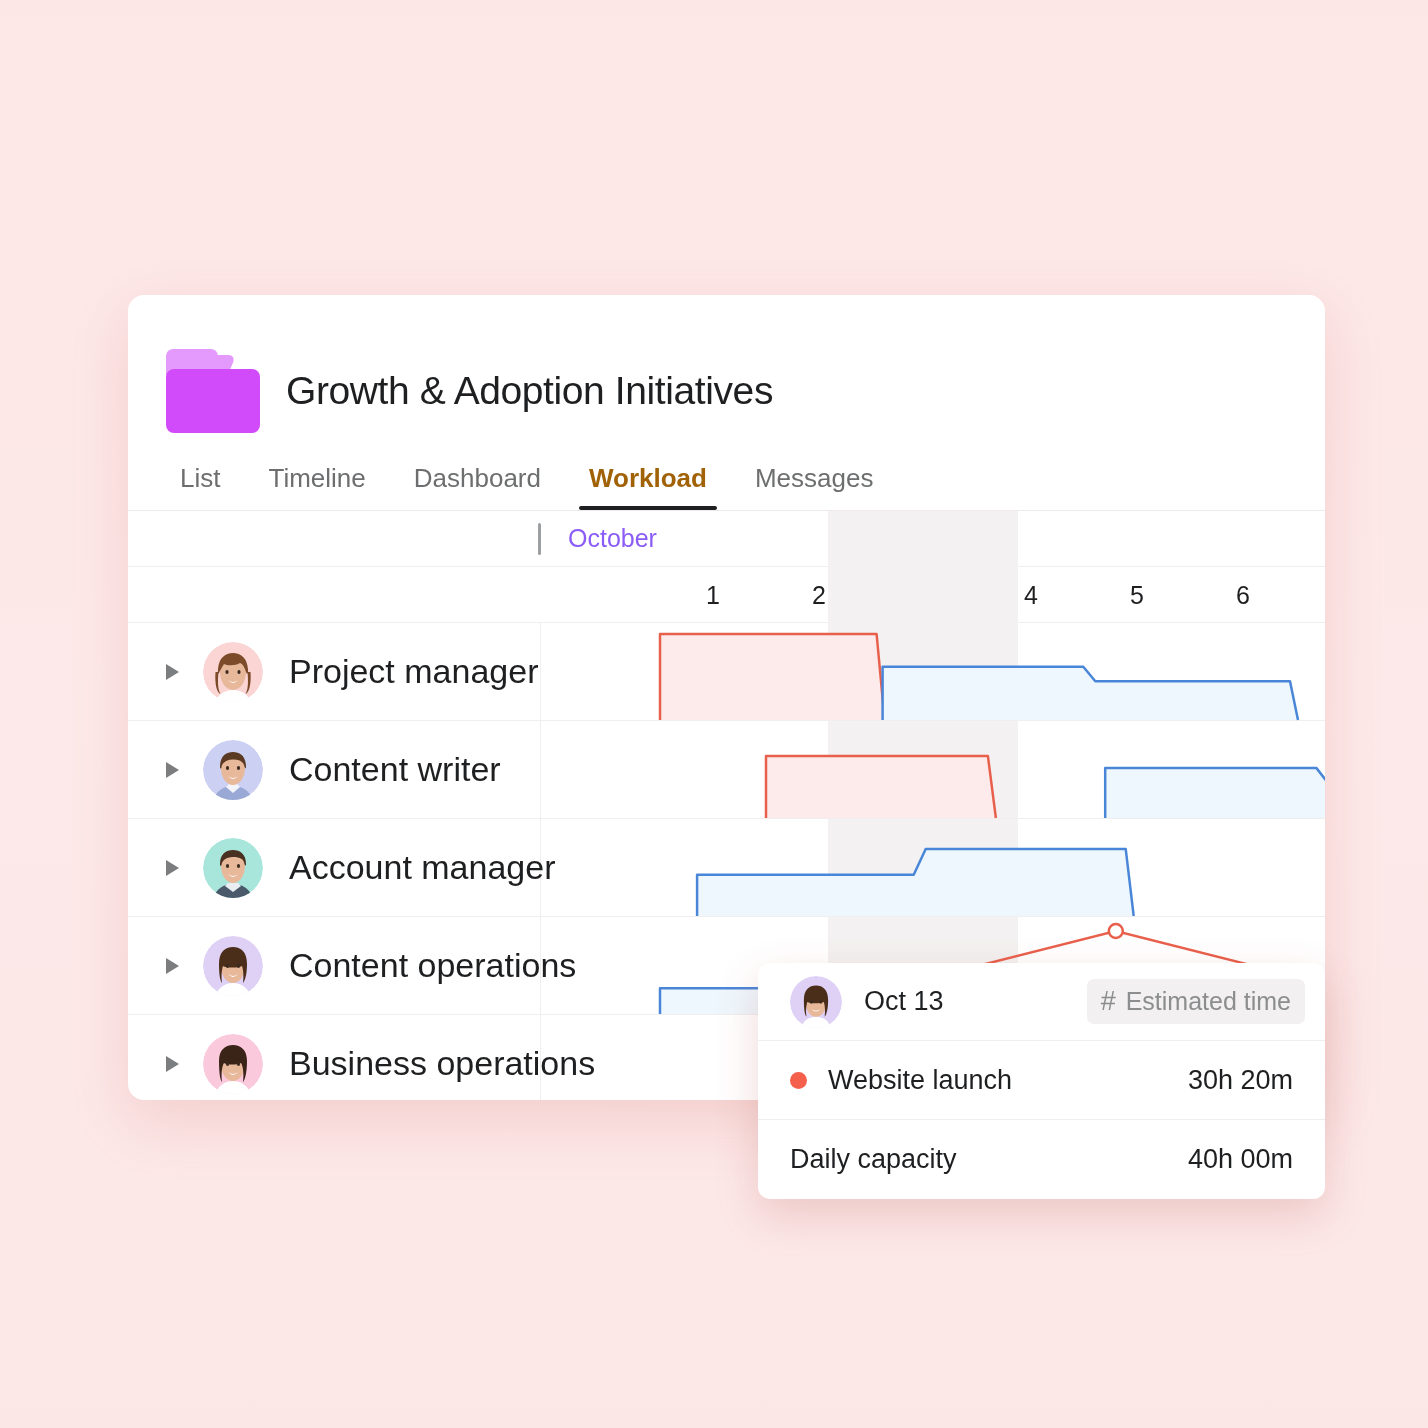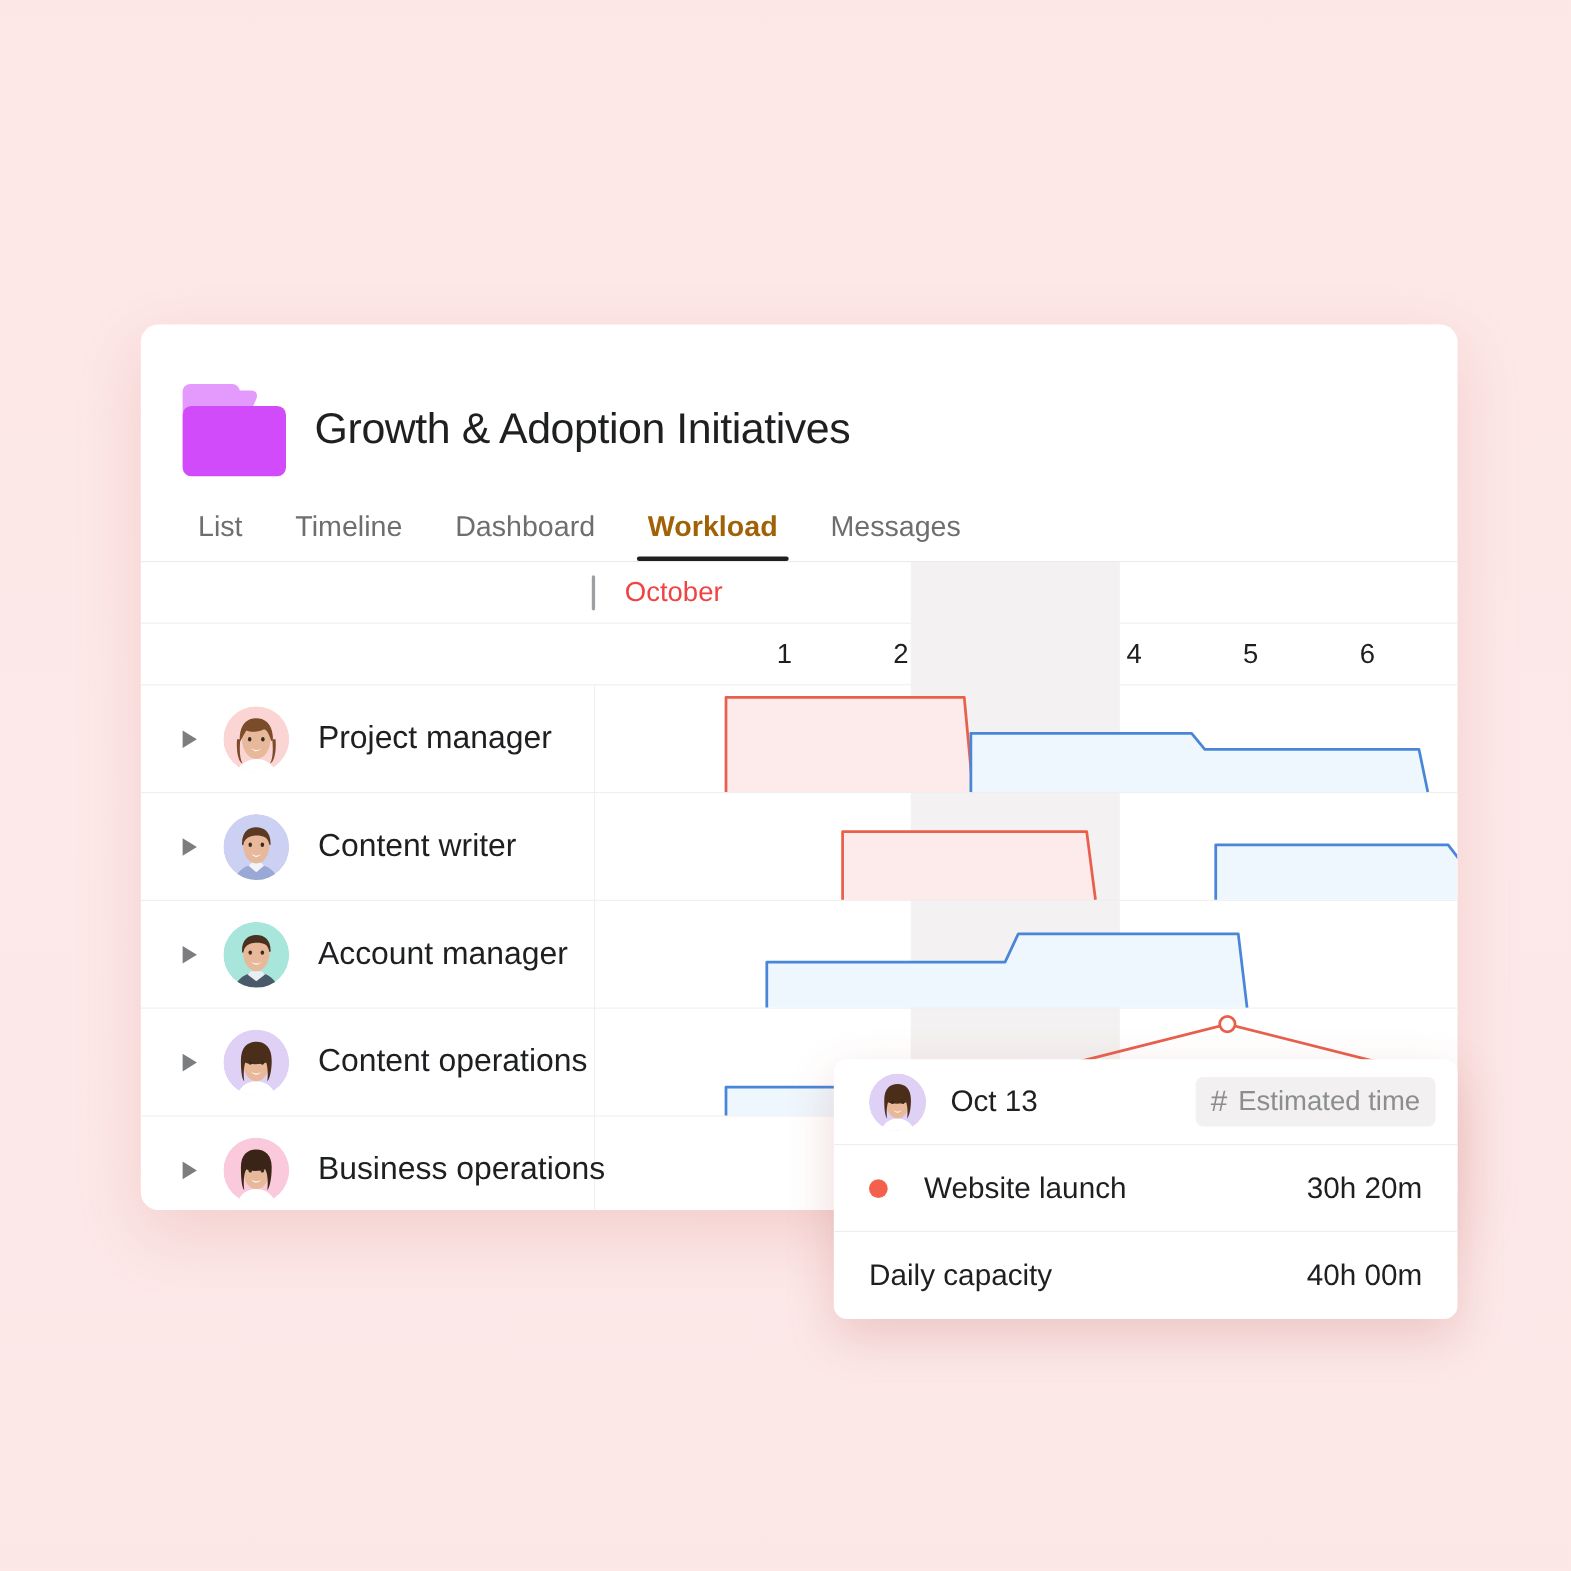--- a/index.html
+++ b/index.html
@@ -128,21 +128,21 @@
     top: 12px;
     width: 3px;
     height: 32px;
     background: #9ca0a3;
     border-radius: 2px;
   }
   .month-label {
     position: absolute;
     left: 440px;
     font-size: 25px;
-    color: #ef4444;
+    color: #8b5cf6;
   }
 
   
   .day-row {
     height: 56px;
     position: relative;
     border-bottom: 1px solid #f1eeee;
   }
   .day-cell {
     position: absolute;
@@ -190,21 +190,21 @@
   }
   .avatar {
     width: 60px; height: 60px;
     border-radius: 50%;
     margin-left: 24px;
     flex: 0 0 auto;
     position: relative;
     overflow: hidden;
   }
   .row-label {
-    font-size: 29px;
+    font-size: 34px;
     color: #1e1f21;
     margin-left: 26px;
     white-space: nowrap;
   }
   .row-divider-v {
     position: absolute;
     left: 412px;
     top: 0; bottom: 0;
     width: 1px;
     background: #f1eeee;
@@ -290,21 +290,21 @@
   .tt-row:last-child { border-bottom: none; }
   .tt-dot {
     width: 17px; height: 17px;
     border-radius: 50%;
     background: #f4604c;
     flex: 0 0 auto;
   }
   .tt-name {
     font-size: 27px;
     color: #1e1f21;
-    margin-left: 33px;
+    margin-left: 21px;
   }
   .tt-value {
     margin-left: auto;
     font-size: 27px;
     color: #1e1f21;
     font-weight: 400;
   }
   .tt-row.no-dot .tt-name { margin-left: 0; }
 </style>
 </head>

